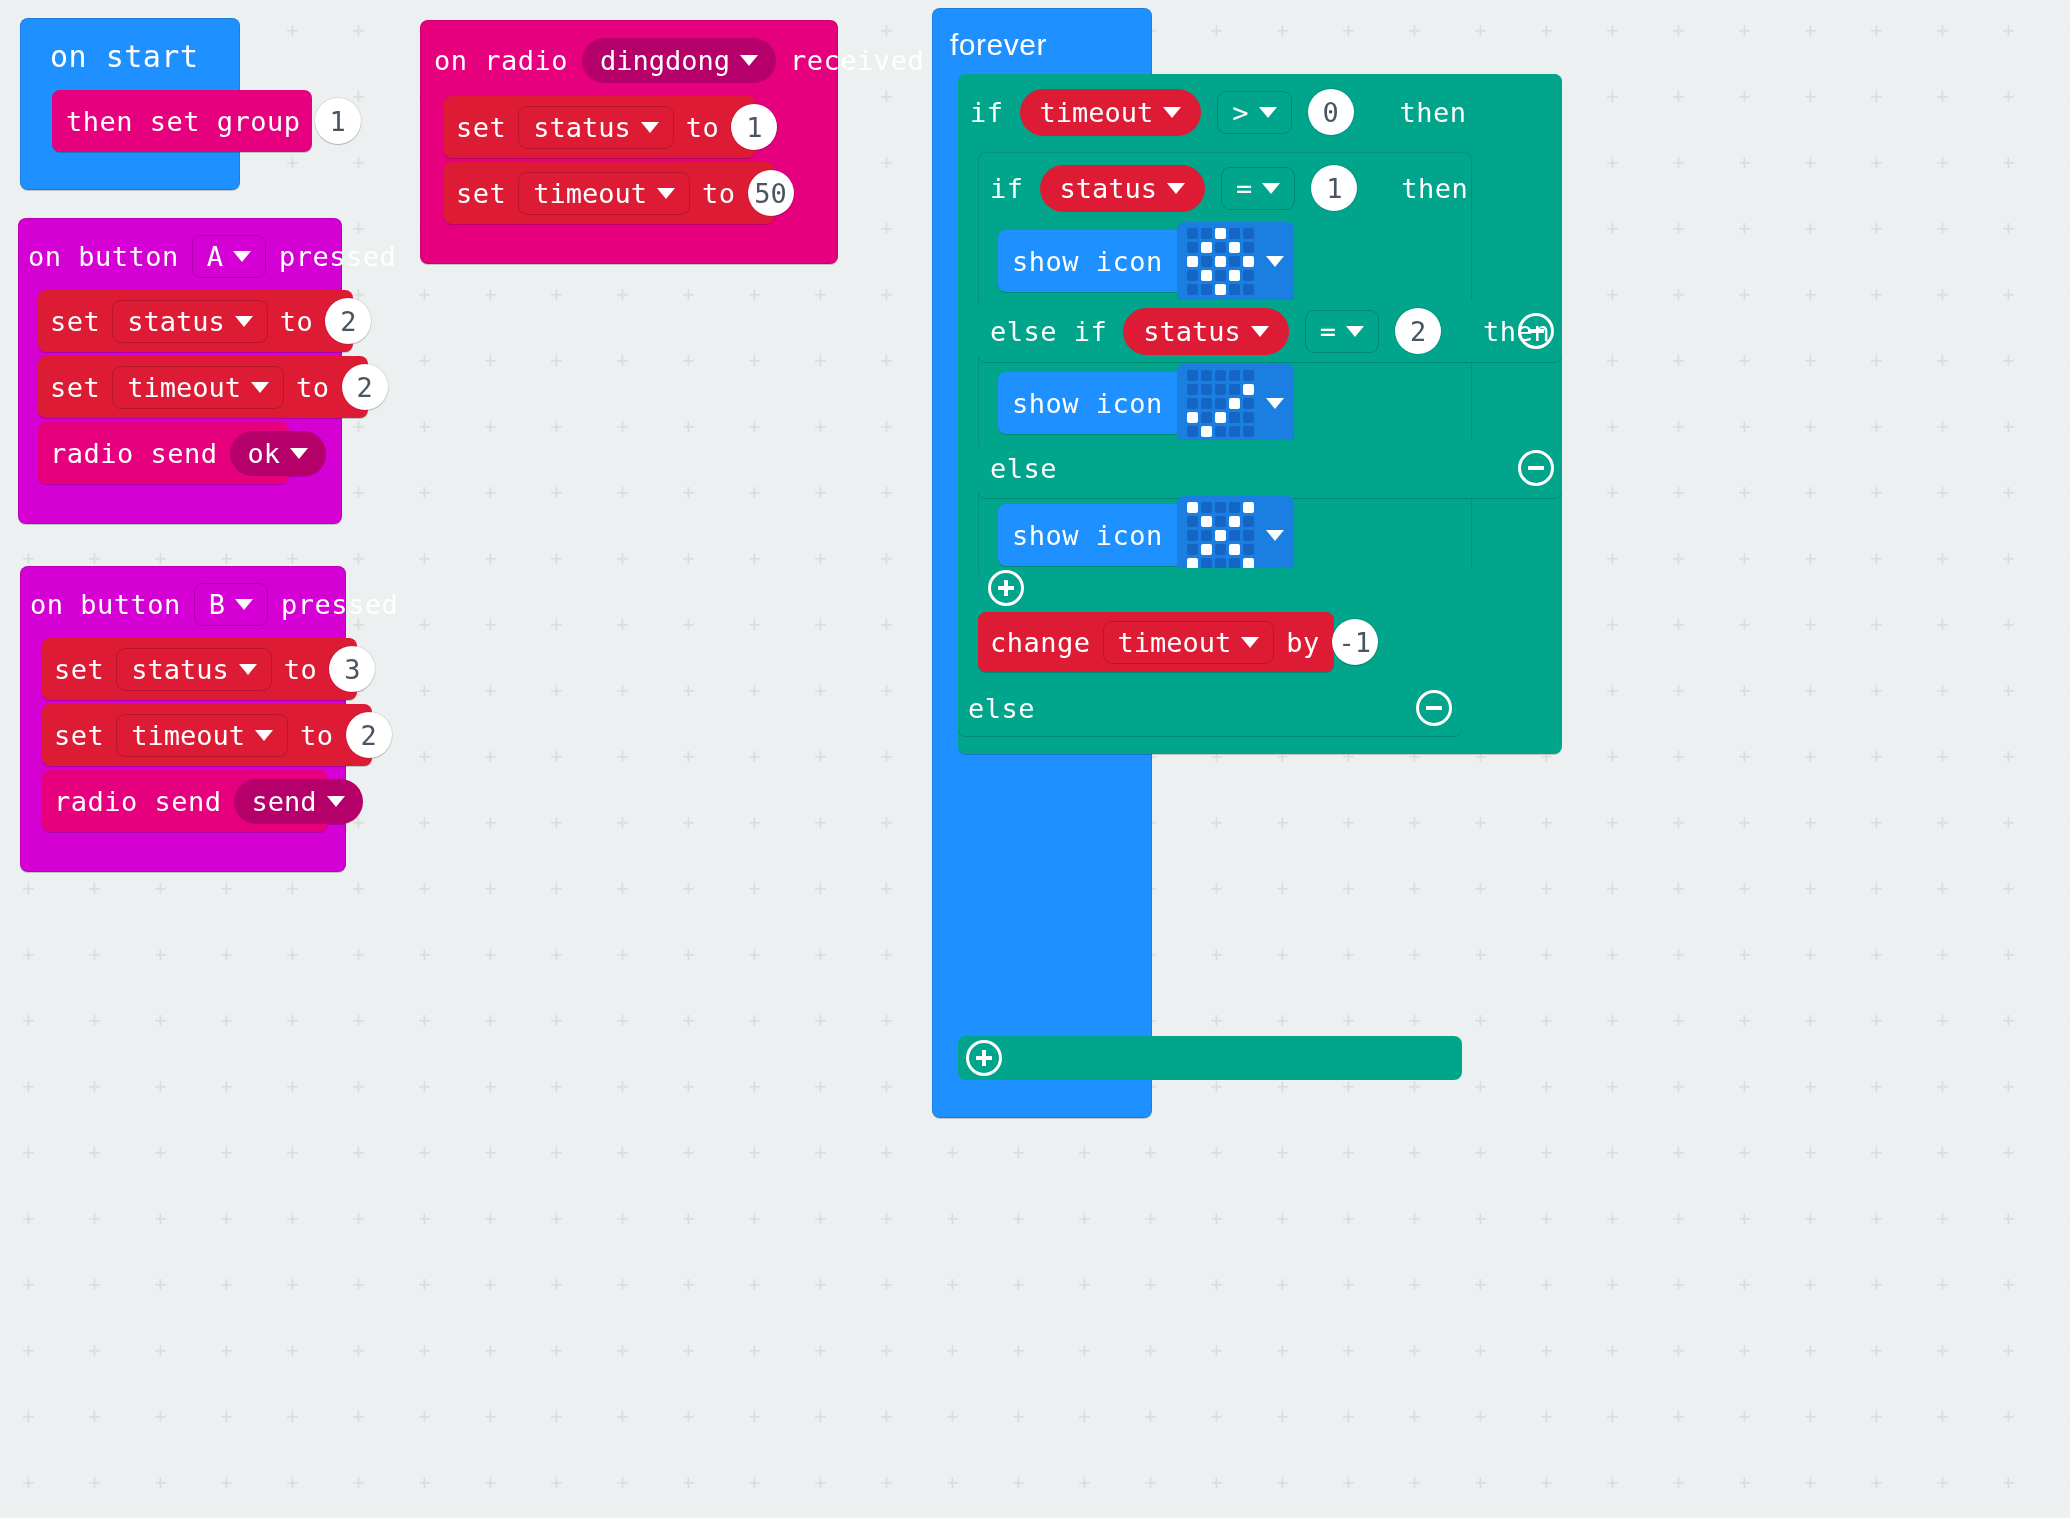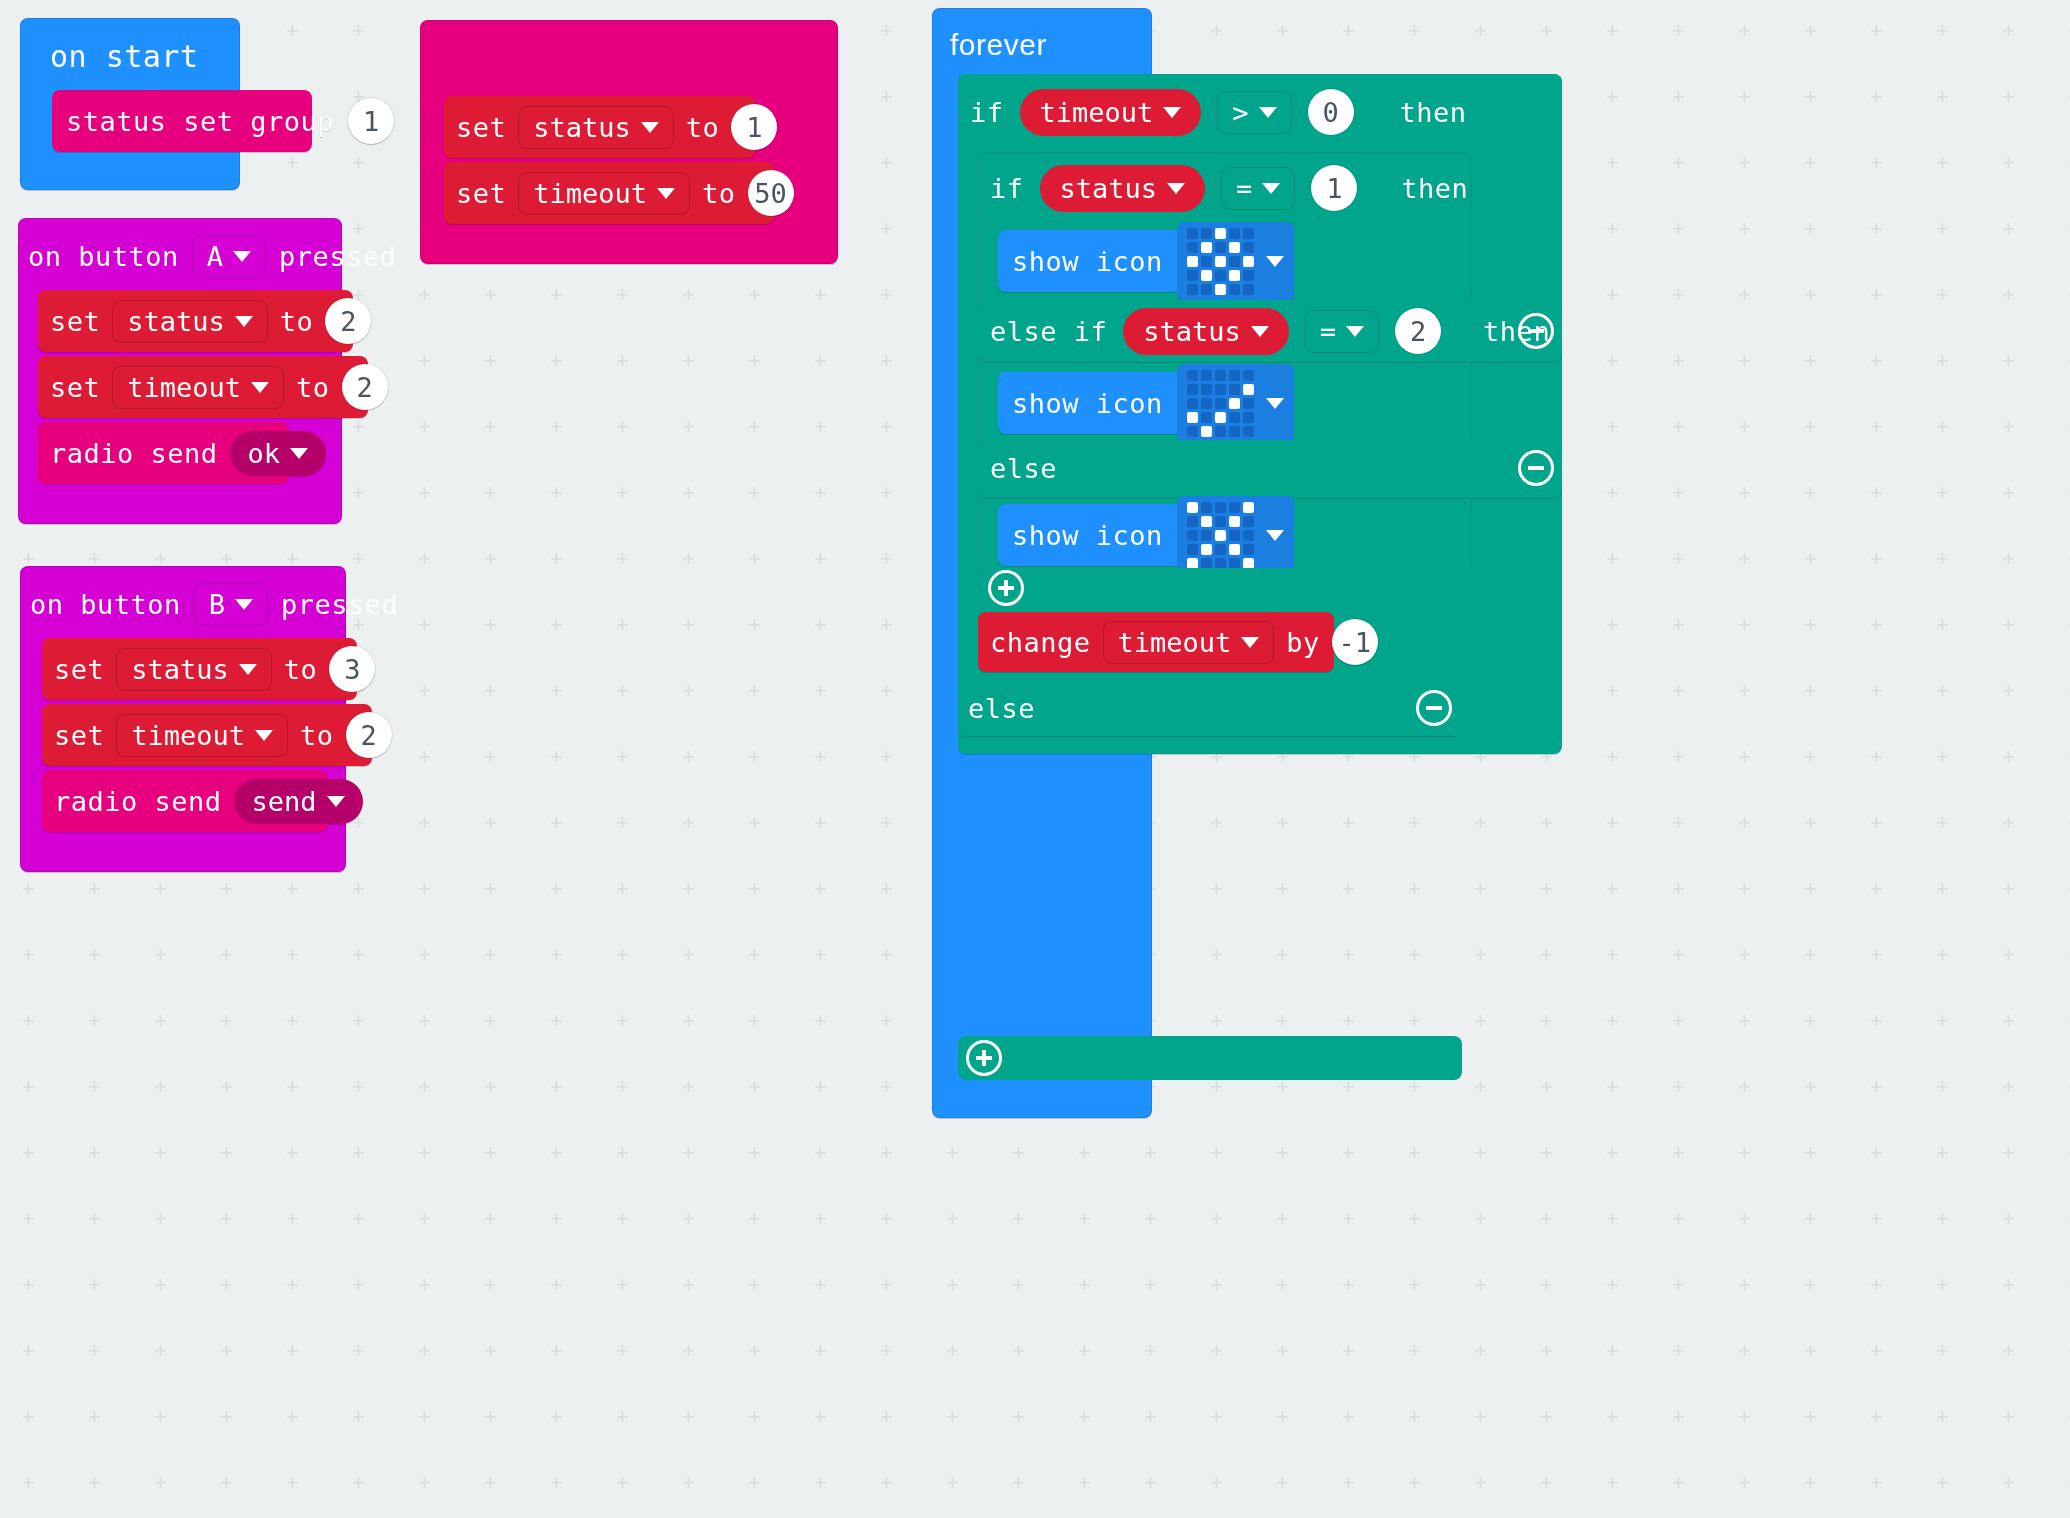--- a/index.html
+++ b/index.html
@@ -837,21 +837,21 @@
   </div>
 
 <div class="canvas">
 
   <div class="blk hat c-event shadow" style="left:20px; top:18px; width:220px; height:172px;">
   </div>
   <div class="label" style="position:absolute; left:42px; top:39px; font-size:30px;margin-left:8px;">on start</div>
 
   <div class="blk c-radio shadow" style="left:52px; top:90px; width:260px; height:62px; border-radius:8px;">
     <div class="row" style="height:100%; padding:0 14px; gap:14px;">
-      <span class="label">status set group</span>
+      <span class="label">then set group</span>
       <span class="numbubble">1</span>
     </div>
   </div>
 
   <div class="blk hat c-input shadow" style="left:18px; top:218px; width:324px; height:306px;"></div>
   <div class="row" style="position:absolute; left:28px; top:232px; height:48px; gap:13px;">
     <span class="label">on button</span>
     <span class="field c-input">
       <span>A</span>
       <span class="caret"></span>
@@ -931,20 +931,28 @@
     <div class="row" style="height:100%; padding:0 12px; gap:12px;">
       <span class="label">radio send</span>
       <span class="pillfield" style="background:#b5006a;">
         <span>send</span>
         <span class="caret"></span>
       </span>
     </div>
   </div>
 
   <div class="blk hat c-radio shadow" style="left:420px; top:20px; width:418px; height:244px;"></div>
+  <div class="row" style="position:absolute; left:434px; top:36px; height:48px; gap:14px;">
+    <span class="label">on radio</span>
+    <span class="pillfield" style="background:#b5006a;">
+      <span>dingdong</span>
+      <span class="caret"></span>
+    </span>
+    <span class="label">received</span>
+  </div>
 
   <div class="blk c-var shadow" style="left:444px; top:96px; width:311px; height:62px; border-radius:8px;">
     <div class="row" style="height:100%; padding:0 12px; gap:12px;">
       <span class="label">set</span>
       <span class="field c-var">
         <span>status</span>
         <span class="caret"></span>
       </span>
       <span class="label">to</span>
       <span class="numbubble">1</span>

